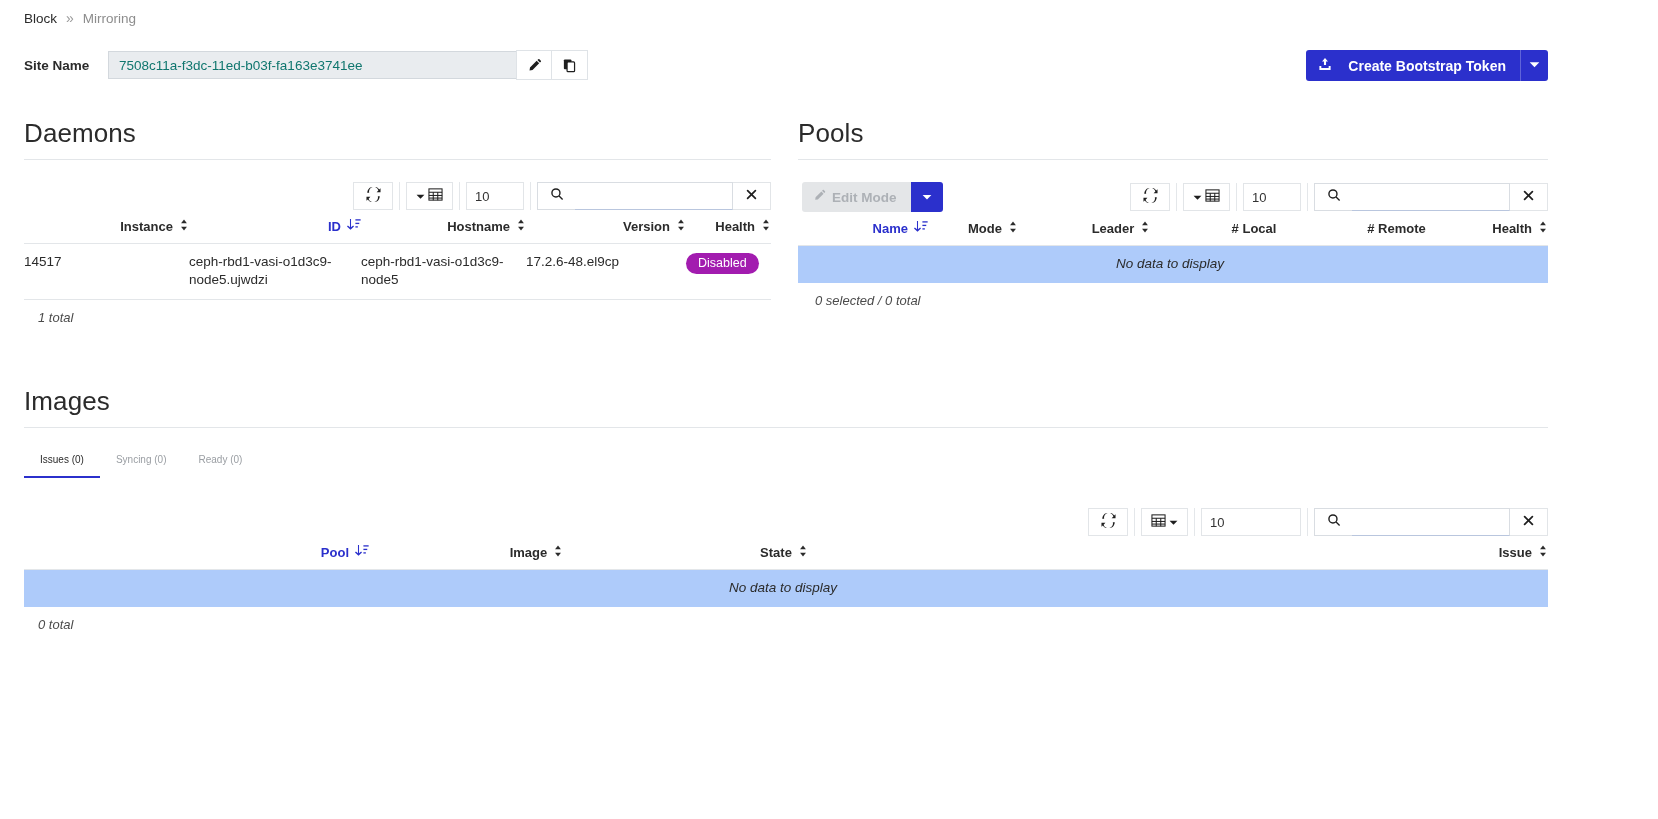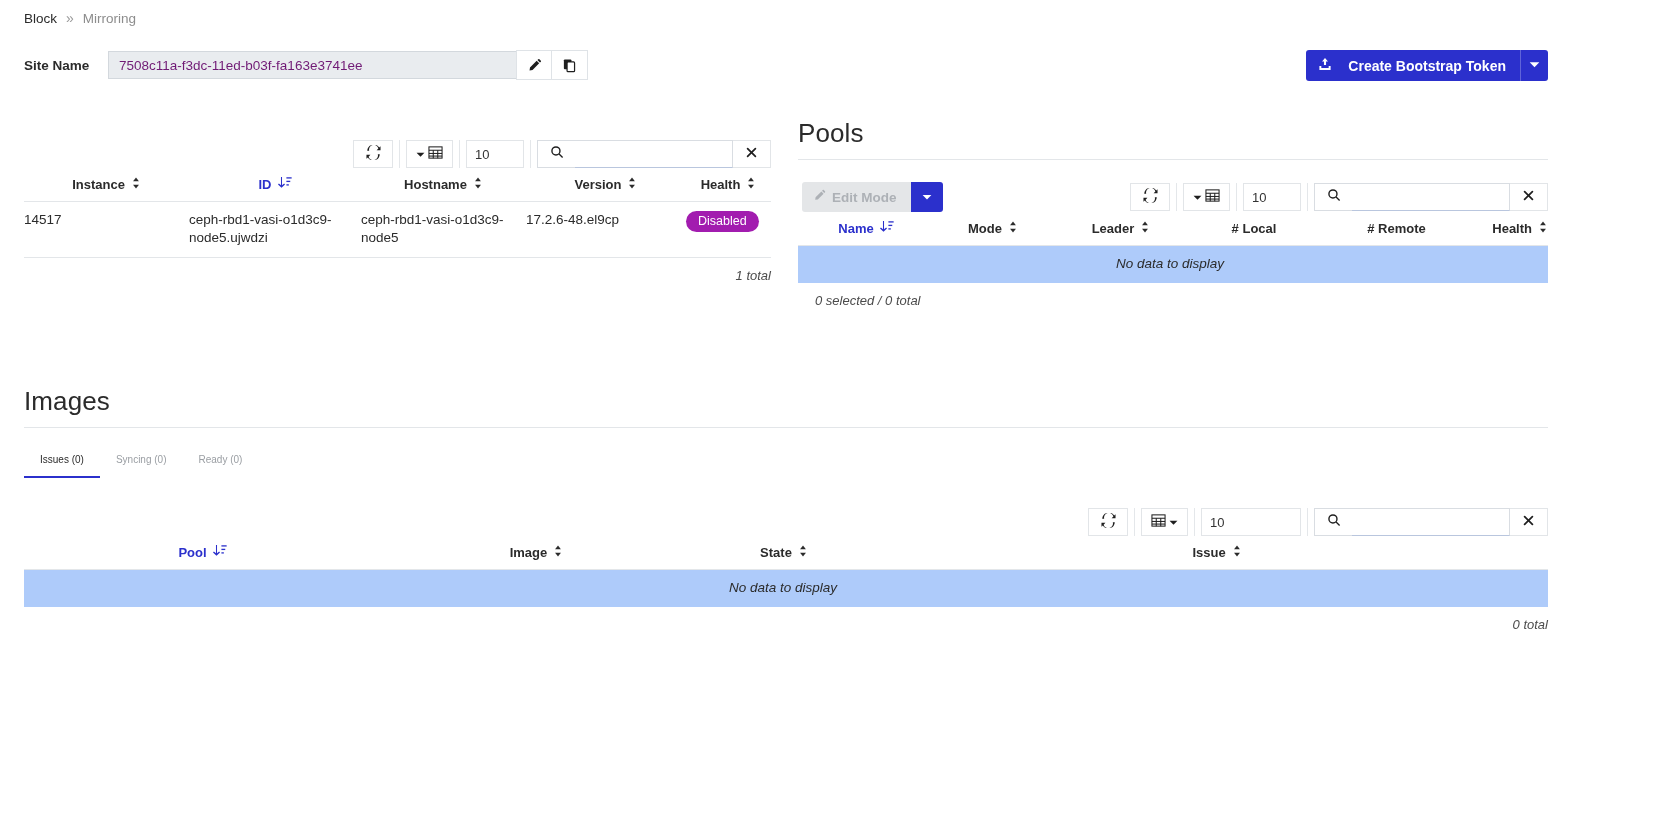--- a/index.html
+++ b/index.html
@@ -23,21 +23,21 @@
 
   
   .sitename-row {
     position: absolute; left: 24px; top: 50px;
     display: flex; align-items: center; height: 30px;
   }
   .sitename-label { font-size: 13.5px; font-weight: 700; color: #2b2b2b; width: 84px; }
   .sitename-input {
     width: 408px; height: 28px; background: #e9ecef;
     border: 1px solid #d3d8dd; border-right: none;
-    font-size: 13.5px; color: #701a75; padding: 0 10px;
+    font-size: 13.5px; color: #0f766e; padding: 0 10px;
     display: flex; align-items: center; font-family: "Liberation Sans", sans-serif;
   }
   .icon-btn {
     width: 36px; height: 30px; background: #fff;
     border: 1px solid #dfe3e7;
     display: flex; align-items: center; justify-content: center;
     cursor: pointer;
   }
   .icon-btn + .icon-btn { border-left: none; }
   .icon-btn svg { display: block; }
@@ -108,39 +108,38 @@
   .edit-mode-caret {
     width: 32px; height: 30px; background: #2b30cc; border: none;
     display: flex; align-items: center; justify-content: center; cursor: pointer;
     border-radius: 0 3px 3px 0;
   }
 
   
   table.dt { width: 100%; border-collapse: collapse; table-layout: fixed; }
   table.dt th {
     font-size: 13px; font-weight: 700; color: #2b2b2b;
-    text-align: center; padding: 8px 0 9px 0; vertical-align: bottom;
+    text-align: right; padding: 8px 0 9px 0; vertical-align: bottom;
     white-space: nowrap;
   }
   table.dt th .th-in { display: inline-flex; align-items: center; gap: 6px; }
   table.dt th.active-sort .th-in { color: #2b30cc; }
   table.dt td {
     font-size: 13.5px; color: #2b2b2b; padding: 9px 6px 10px 0;
     vertical-align: top; border-top: 1px solid #e3e6e9; line-height: 1.35;
   }
   table.dt tr.data-row td { border-bottom: 1px solid #e3e6e9; }
   .nodata-row td {
     background: #aecbfa; text-align: center; font-style: italic;
     font-size: 13.5px; color: #1f2430; padding: 9px 0; border-top: 1px solid #e3e6e9;
     border-bottom: none;
   }
   .tbl-footer {
     font-size: 13px; font-style: italic; color: #4b4b4b;
     padding: 10px 0 0 14px;
-    text-align: right;
   }
   .tbl-footer.right { text-align: left; padding-left: 17px; }
 
   .badge-disabled {
     display: inline-block; background: #a21caf; color: #fff;
     font-size: 12.5px; border-radius: 11px; padding: 3px 12px 4px;
     line-height: 1.15;
   }
 
   
@@ -198,20 +197,21 @@
     <button class="primary-caret">
       <span>
         <svg width="11" height="11" viewBox="0 0 10 10" fill="#ffffff">
             <path d="M0.6 3 5 7.4 9.4 3z"></path>
           </svg>
       </span>
     </button>
   </div>
 
   <div class="panel-daemons">
+    <div class="section-title section-rule">Daemons</div>
 
     <div class="toolbar">
       <div class="tb-group">
         <div class="tb-btn">
           <span>
             <svg width="15" height="15" viewBox="0 0 16 16" fill="#1f1f1f">
               <path d="M13.2 3.6 11.3 5.5h4.2V1.3l-1.4 1.4A7 7 0 0 0 1.3 6.2h2.1a5 5 0 0 1 9.8-2.6z"></path>
               <path d="M2.8 12.4 4.7 10.5H.5v4.2l1.4-1.4a7 7 0 0 0 12.8-3.5h-2.1a5 5 0 0 1-9.8 2.6z"></path>
             </svg>
           </span>

